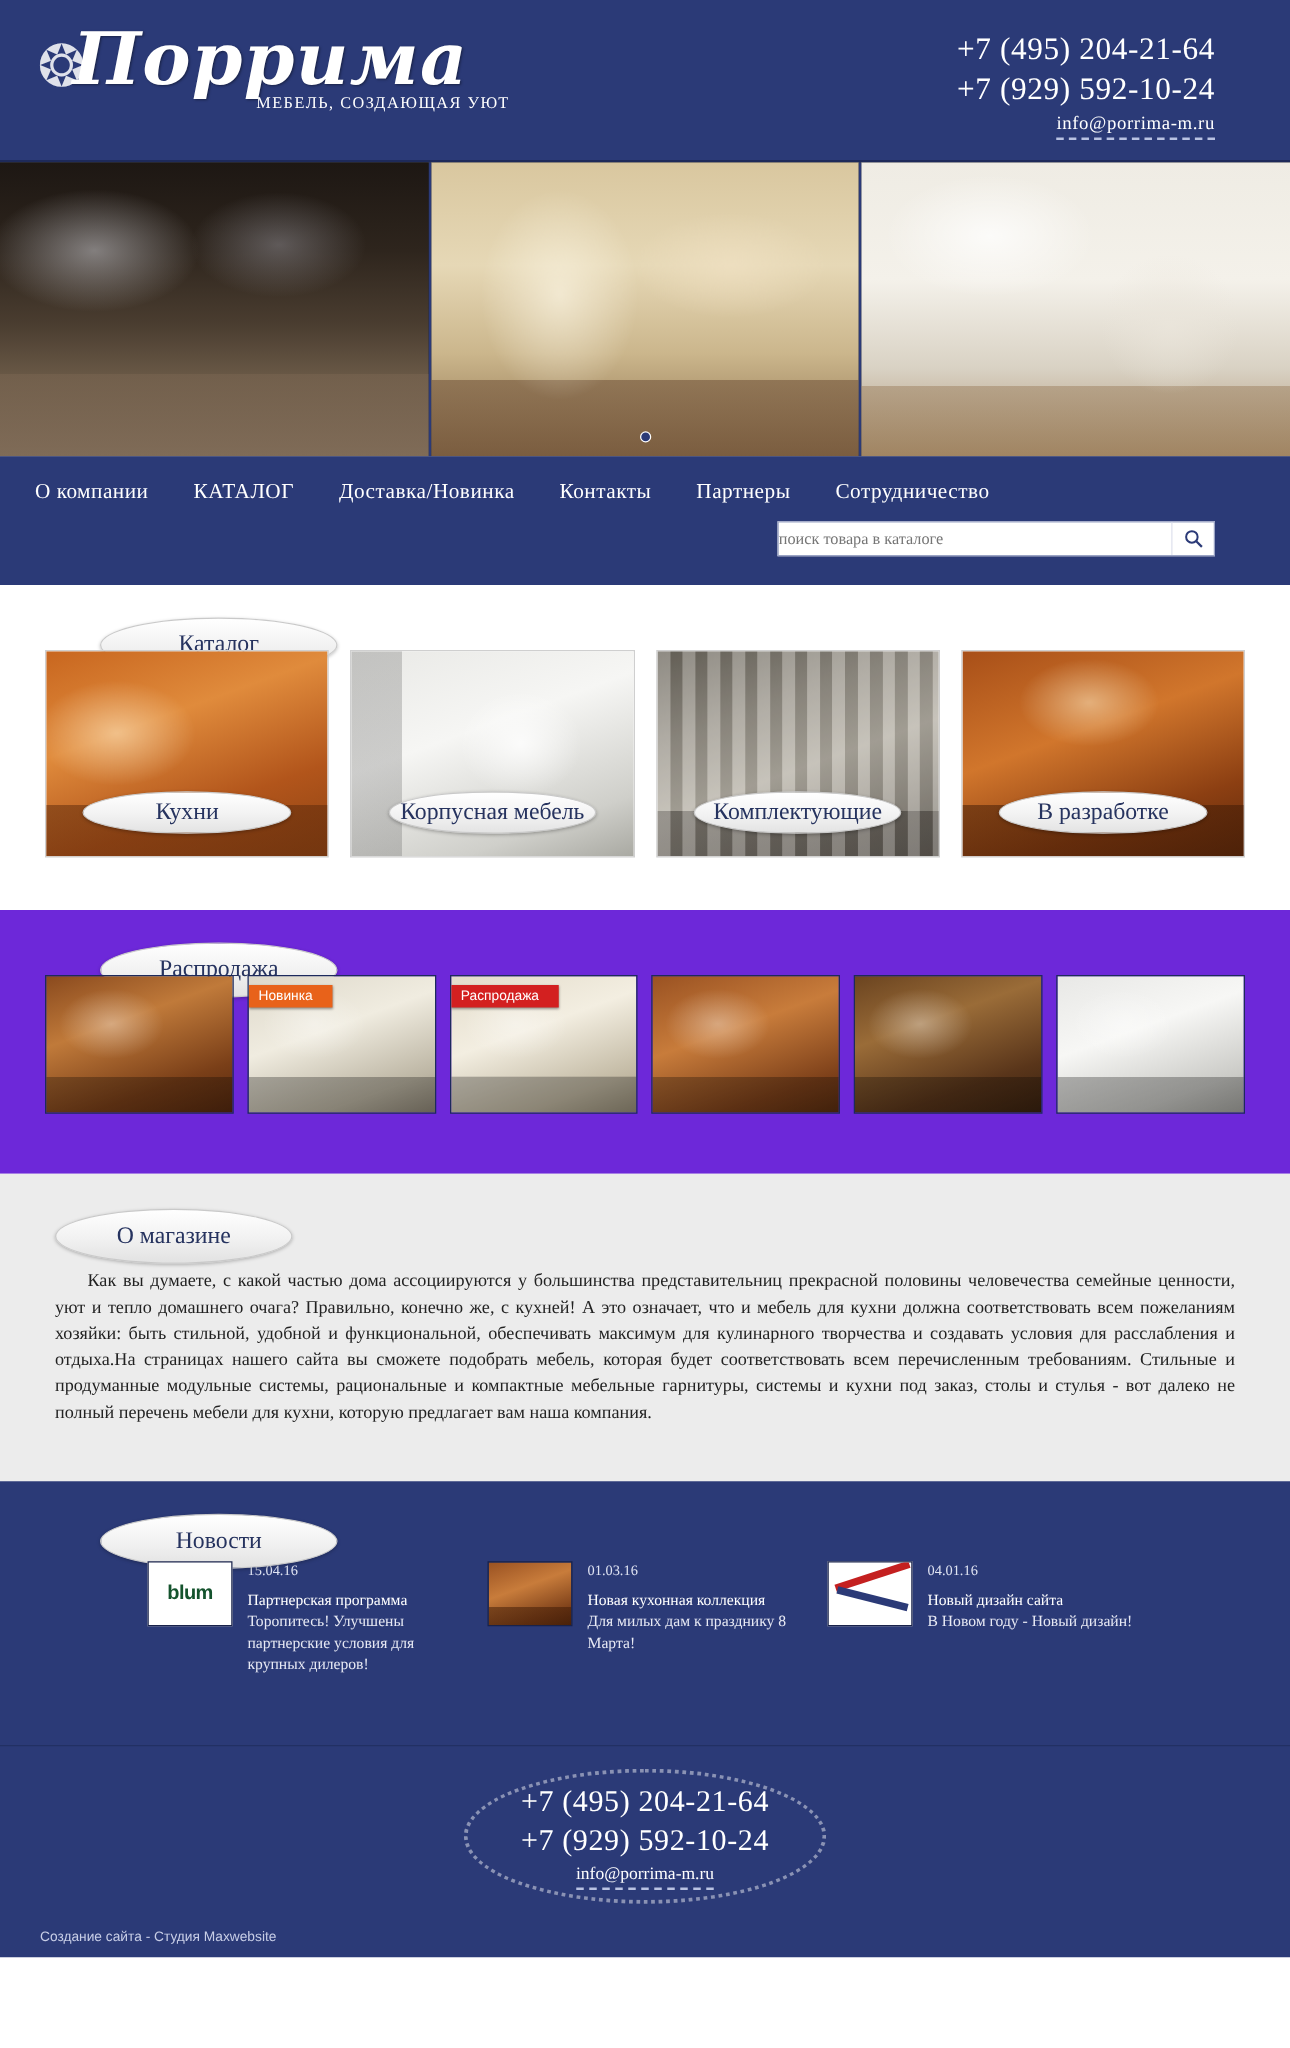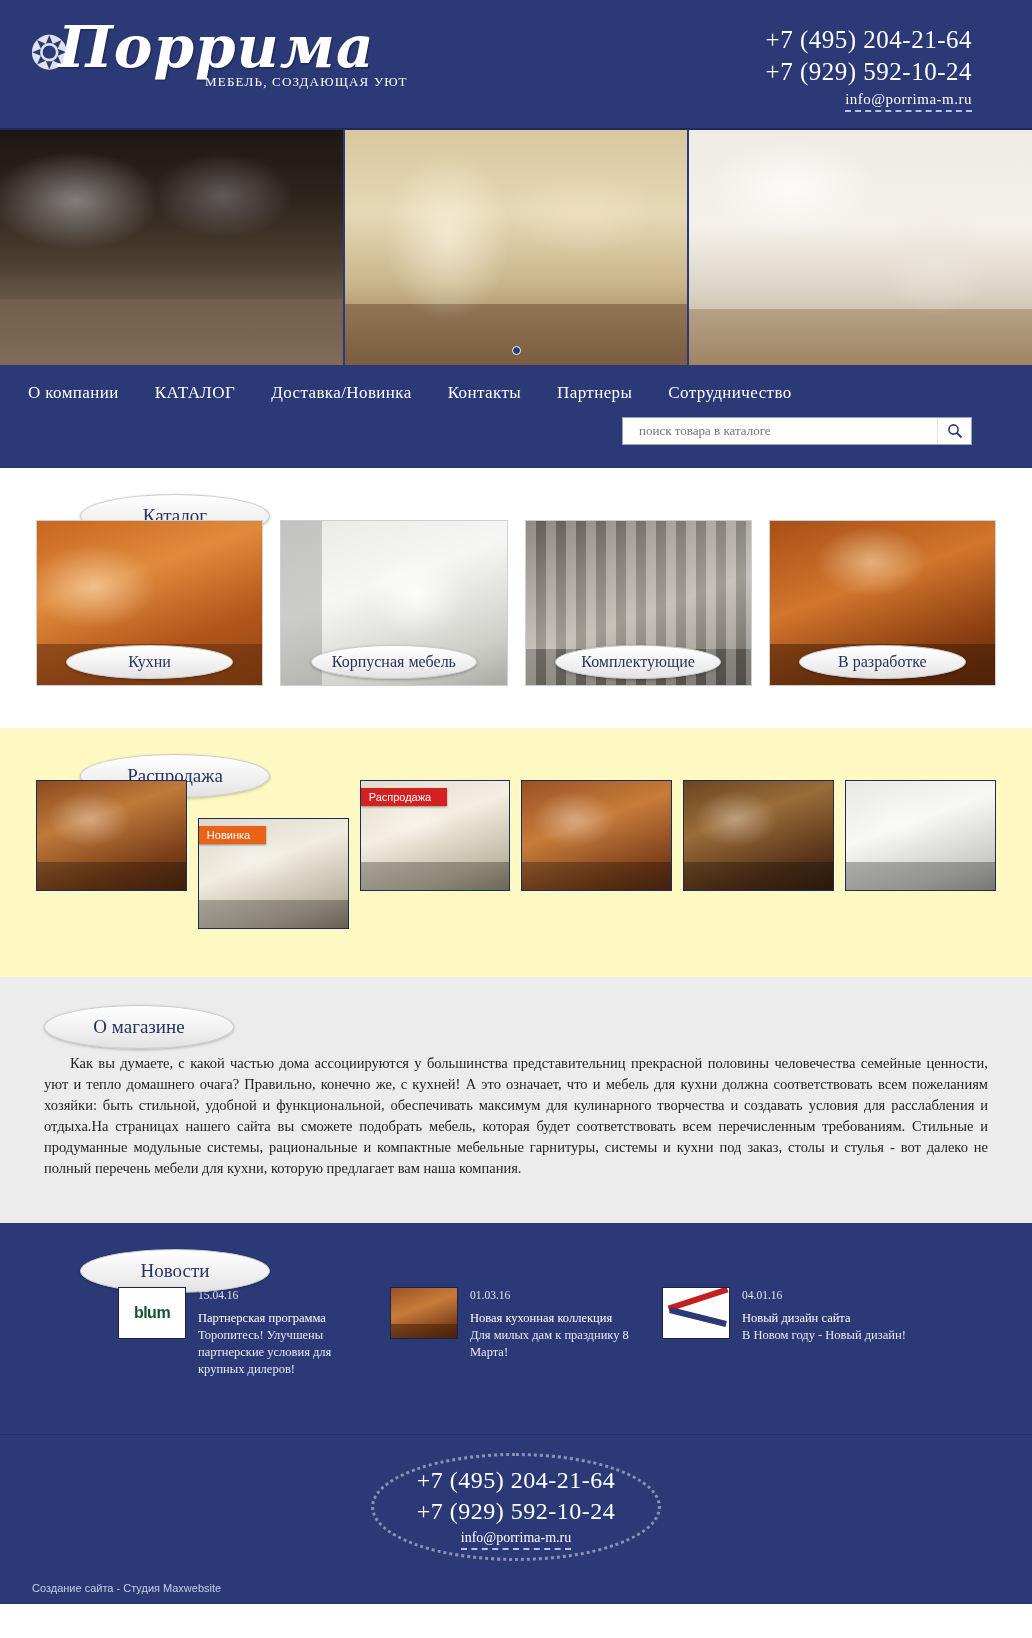--- a/index.html
+++ b/index.html
@@ -124,21 +124,21 @@
   }
   .searchbox {
     position:absolute; right:60px; top:52px;
     width:350px; height:28px;
     background:#fff;
     border:1px solid #9aa3c4;
     display:flex; align-items:center;
   }
   .searchbox input {
     flex:1; border:0; outline:0; height:26px;
-    font-size:13px; padding:0 16px; color:#555;
+    font-size:13px; padding:0 0; color:#555;
     font-family:"Liberation Serif", serif;
     background:transparent;
   }
   .search-btn {
     width:34px; height:26px;
     display:flex; align-items:center; justify-content:center;
     border-left:1px solid #dfe2ee;
     cursor:pointer;
   }
 
@@ -163,28 +163,28 @@
     padding:52px 36px 42px 36px;
   }
   .cat-grid { display:flex; gap:17px; }
   .cat-card {
     width:228px; height:166px;
     position:relative; overflow:hidden;
     border:1px solid #cfcfcf;
     cursor:pointer;
   }
   .cat-label {
-    position:absolute; bottom:6px; left:13%;
+    position:absolute; bottom:18px; left:13%;
     width:74%; height:34px;
     border-radius:50%;
     background:linear-gradient(180deg,#ffffff 0%,#f2f2f2 55%,#e3e3e3 100%);
     border:1px solid #c9c9c9;
     box-shadow:0 1px 3px rgba(0,0,0,.3);
     display:flex; align-items:center; justify-content:center;
-    font-size:16px; color:#26335f;
+    font-size:19px; color:#26335f;
   }
   .ph { position:absolute; inset:0; }
   .ph-wood1 { background:linear-gradient(160deg,#c8661f 0%,#e08b3c 35%,#b2551b 70%,#8e4414 100%); }
   .ph-wood1::after{content:"";position:absolute;inset:0;
     background:radial-gradient(ellipse 90px 60px at 25% 40%, rgba(255,235,200,.55), transparent 70%),
                linear-gradient(0deg, rgba(90,40,10,.5) 0 25%, transparent 25%);}
   .ph-white { background:linear-gradient(160deg,#e9e9e6 0%,#f6f6f4 40%,#cfcfca 80%,#a9a9a2 100%); }
   .ph-white::after{content:"";position:absolute;inset:0;
     background:radial-gradient(ellipse 70px 60px at 60% 45%, rgba(255,255,255,.8), transparent 70%),
                linear-gradient(90deg, rgba(80,80,80,.25) 0 18%, transparent 18%);}
@@ -192,32 +192,32 @@
   .ph-drawer::after{content:"";position:absolute;inset:0;
     background:repeating-linear-gradient(90deg, rgba(255,255,255,.22) 0 10px, rgba(0,0,0,.12) 10px 20px),
                linear-gradient(0deg, rgba(50,45,40,.45) 0 22%, transparent 22%);}
   .ph-wood2 { background:linear-gradient(160deg,#a84f18 0%,#d1762c 40%,#8c3f12 75%,#5f2a0c 100%); }
   .ph-wood2::after{content:"";position:absolute;inset:0;
     background:radial-gradient(ellipse 80px 50px at 45% 25%, rgba(255,240,205,.5), transparent 70%),
                linear-gradient(0deg, rgba(60,25,5,.5) 0 25%, transparent 25%);}
 
   
   .sale {
-    background:#fef9c3;
+    background:#6d28d9;
     padding:52px 36px 48px 36px;
   }
   .sale-grid { display:flex; gap:11px; }
   .sale-card {
     flex:1; height:111px;
     position:relative; overflow:hidden;
     border:1px solid #1d2a5c;
     cursor:pointer;
   }
   .s1 { background:linear-gradient(160deg,#8a4a1e 0%,#c07a3a 35%,#7a3f18 75%,#56290e 100%); }
-  .s2 { background:linear-gradient(160deg,#ddd8ca 0%,#f0ece0 40%,#bcb5a3 80%,#8e8676 100%);margin-top:38px; }
+  .s2 { background:linear-gradient(160deg,#ddd8ca 0%,#f0ece0 40%,#bcb5a3 80%,#8e8676 100%); }
   .s3 { background:linear-gradient(160deg,#e3dccb 0%,#f3eee1 40%,#c2b9a3 80%,#978e78 100%); }
   .s4 { background:linear-gradient(160deg,#9a5222 0%,#c87c3b 40%,#7e411a 80%,#5a2d0f 100%); }
   .s5 { background:linear-gradient(160deg,#6b4420 0%,#9a6c38 35%,#59351a 75%,#3a220f 100%); }
   .s6 { background:linear-gradient(160deg,#e8e8e6 0%,#f7f7f5 40%,#cbcbc7 80%,#a5a5a0 100%); }
   .sale-card .tex { position:absolute; inset:0;
      background:linear-gradient(0deg, rgba(0,0,0,.28) 0 26%, transparent 26%),
                 radial-gradient(ellipse 60px 40px at 35% 35%, rgba(255,255,255,.35), transparent 70%); }
   .ribbon {
     position:absolute; top:7px; left:0;
     background:#e8621a;

